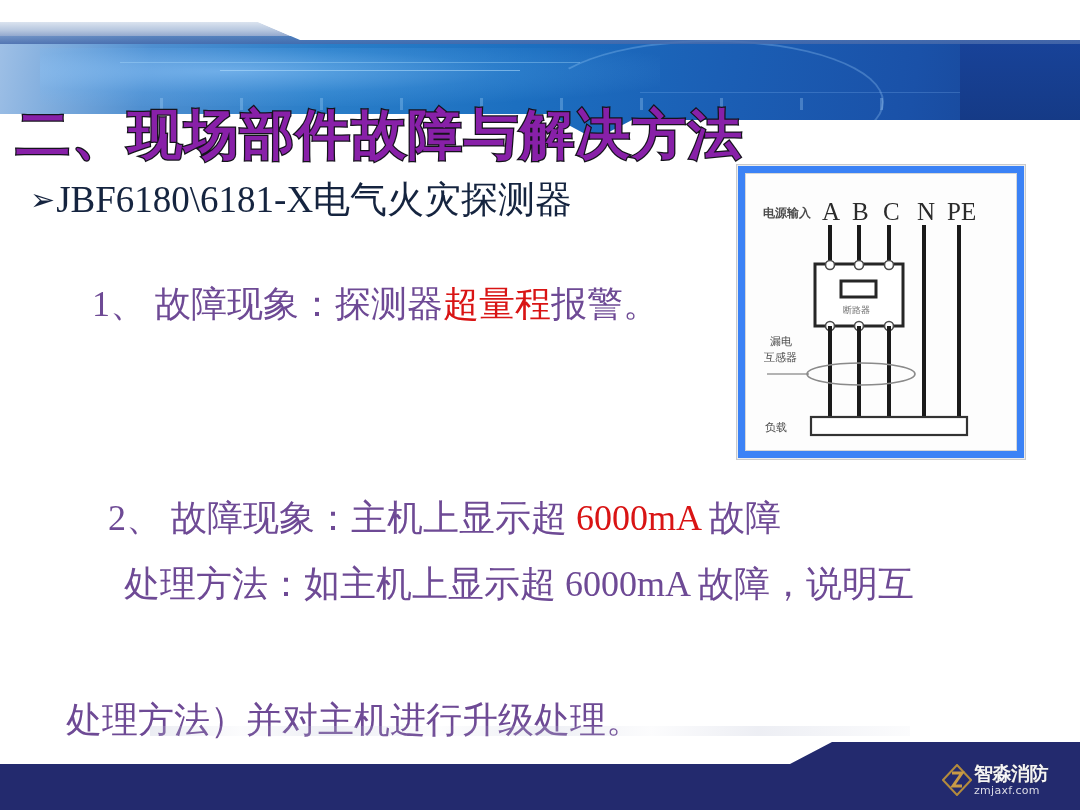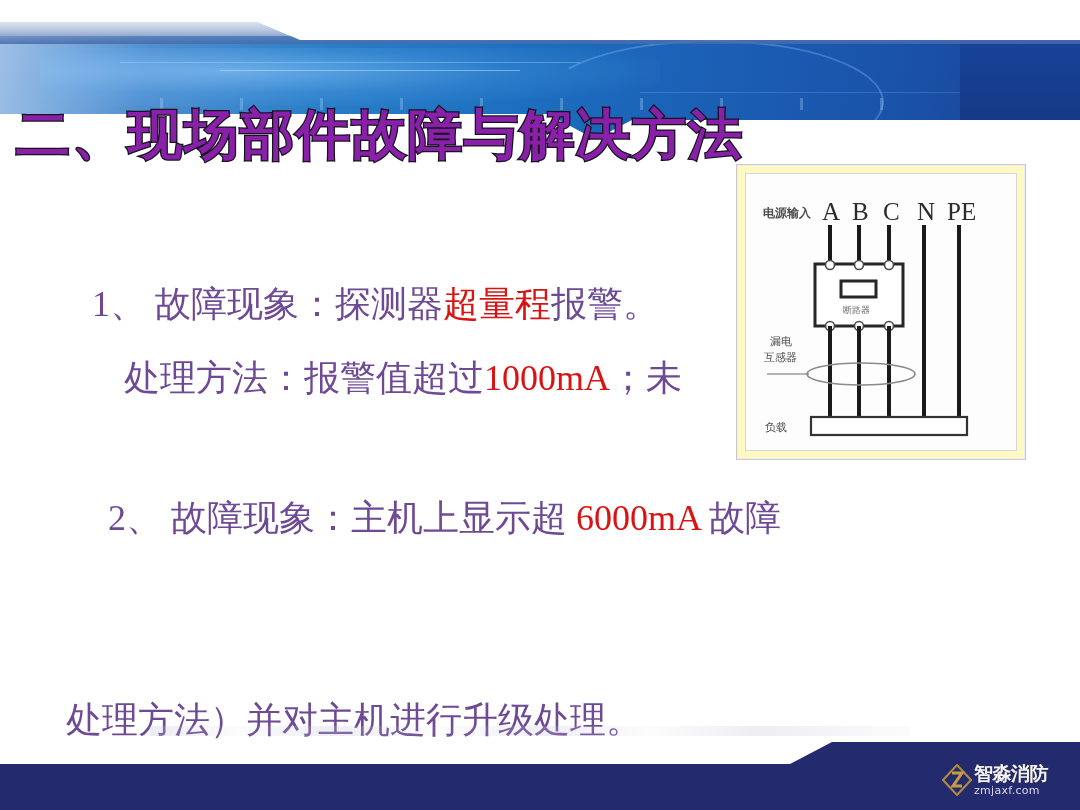--- a/index.html
+++ b/index.html
@@ -174,21 +174,21 @@
   .l-num2  { left: 108px; top: 338px; }
   .l-h2    { left: 124px; top: 404px; }
   .l-h2b   { left: 66px;  top: 472px; }
   .l-h2c   { left: 66px;  top: 540px; }
 
   
   .diagram-box {
     position: absolute;
     left: 736px; top: 164px;
     width: 288px; height: 294px;
-    background: #fef9c3;
+    background: #3b82f6;
     border: 1px solid #c9cacc;
     box-shadow: 0 0 0 1px #eceded inset;
   }
   .diagram-inner {
     position: absolute;
     left: 8px; top: 8px;
     width: 270px; height: 276px;
     border: 1px solid #d6d7d9;
     background: #fdfdfd;
   }
@@ -279,34 +279,37 @@
     <div class="header-top-grad"></div>
     <div class="header-top-white"></div>
     <div class="header-bottom-notch"></div>
     <div class="header-bottom-mask"></div>
 
     <div class="slide-title">二、现场部件故障与解决方法</div>
   </div>
 
   <div class="body-area">
 
+    <div class="bullet-line">
+      <span class="bullet-marker">➢</span><span>JBF6180\6181-X电气火灾探测器</span>
+    </div>
 
     <div class="para l-num1">
       <span class="pp">1、 故障现象：探测器</span><span class="rd">超量程</span><span class="pp">报警。</span>
     </div>
 
-    <div class="para l-h1">
-      <span class="pp">处理方法：报警值超过</span><span class="rd">1000mA</span><span class="pp">；未</span>
-    </div>
 
 
     <div class="para l-num2">
       <span class="pp">2、 故障现象：主机上显示超 </span><span class="rd">6000mA</span><span class="pp"> 故障</span>
     </div>
 
+    <div class="para l-h2">
+      <span class="pp">处理方法：如主机上显示超 6000mA 故障，说明互</span>
+    </div>
 
 
     <div class="para l-h2c">
       <span class="pp">处理方法）并对主机进行升级处理。</span>
     </div>
   </div>
 
   <div class="diagram-box">
     <div class="diagram-inner"></div>
     <svg width="288" height="294" viewBox="0 0 288 294">

